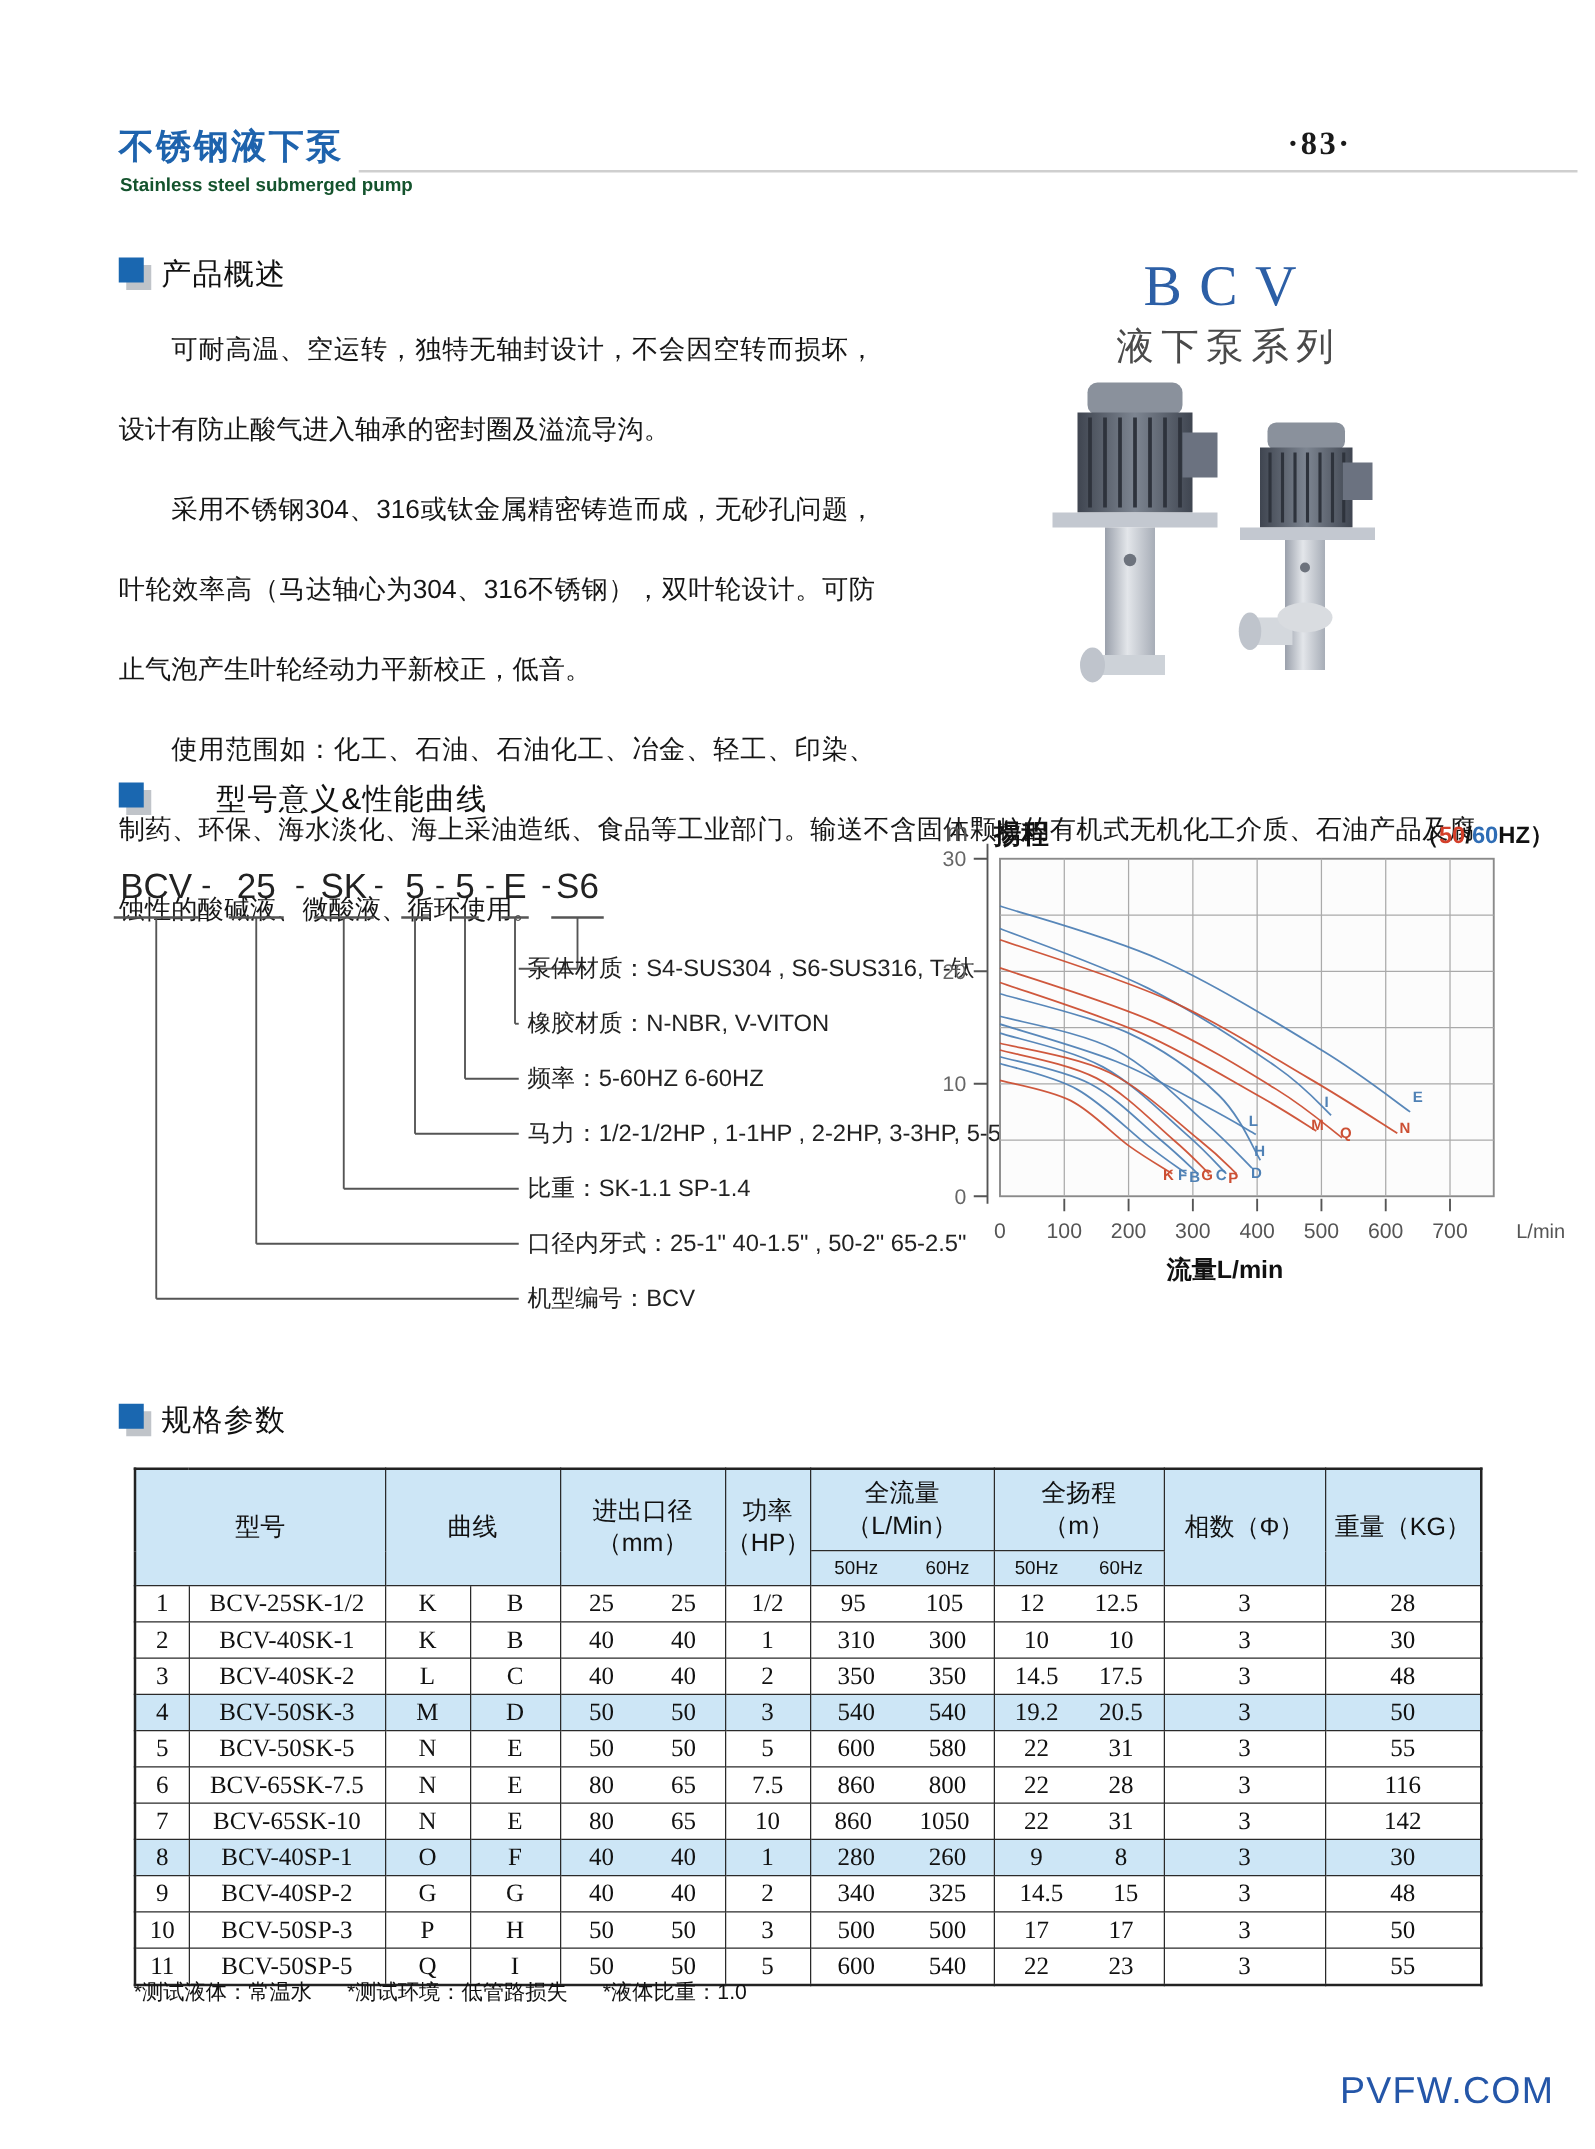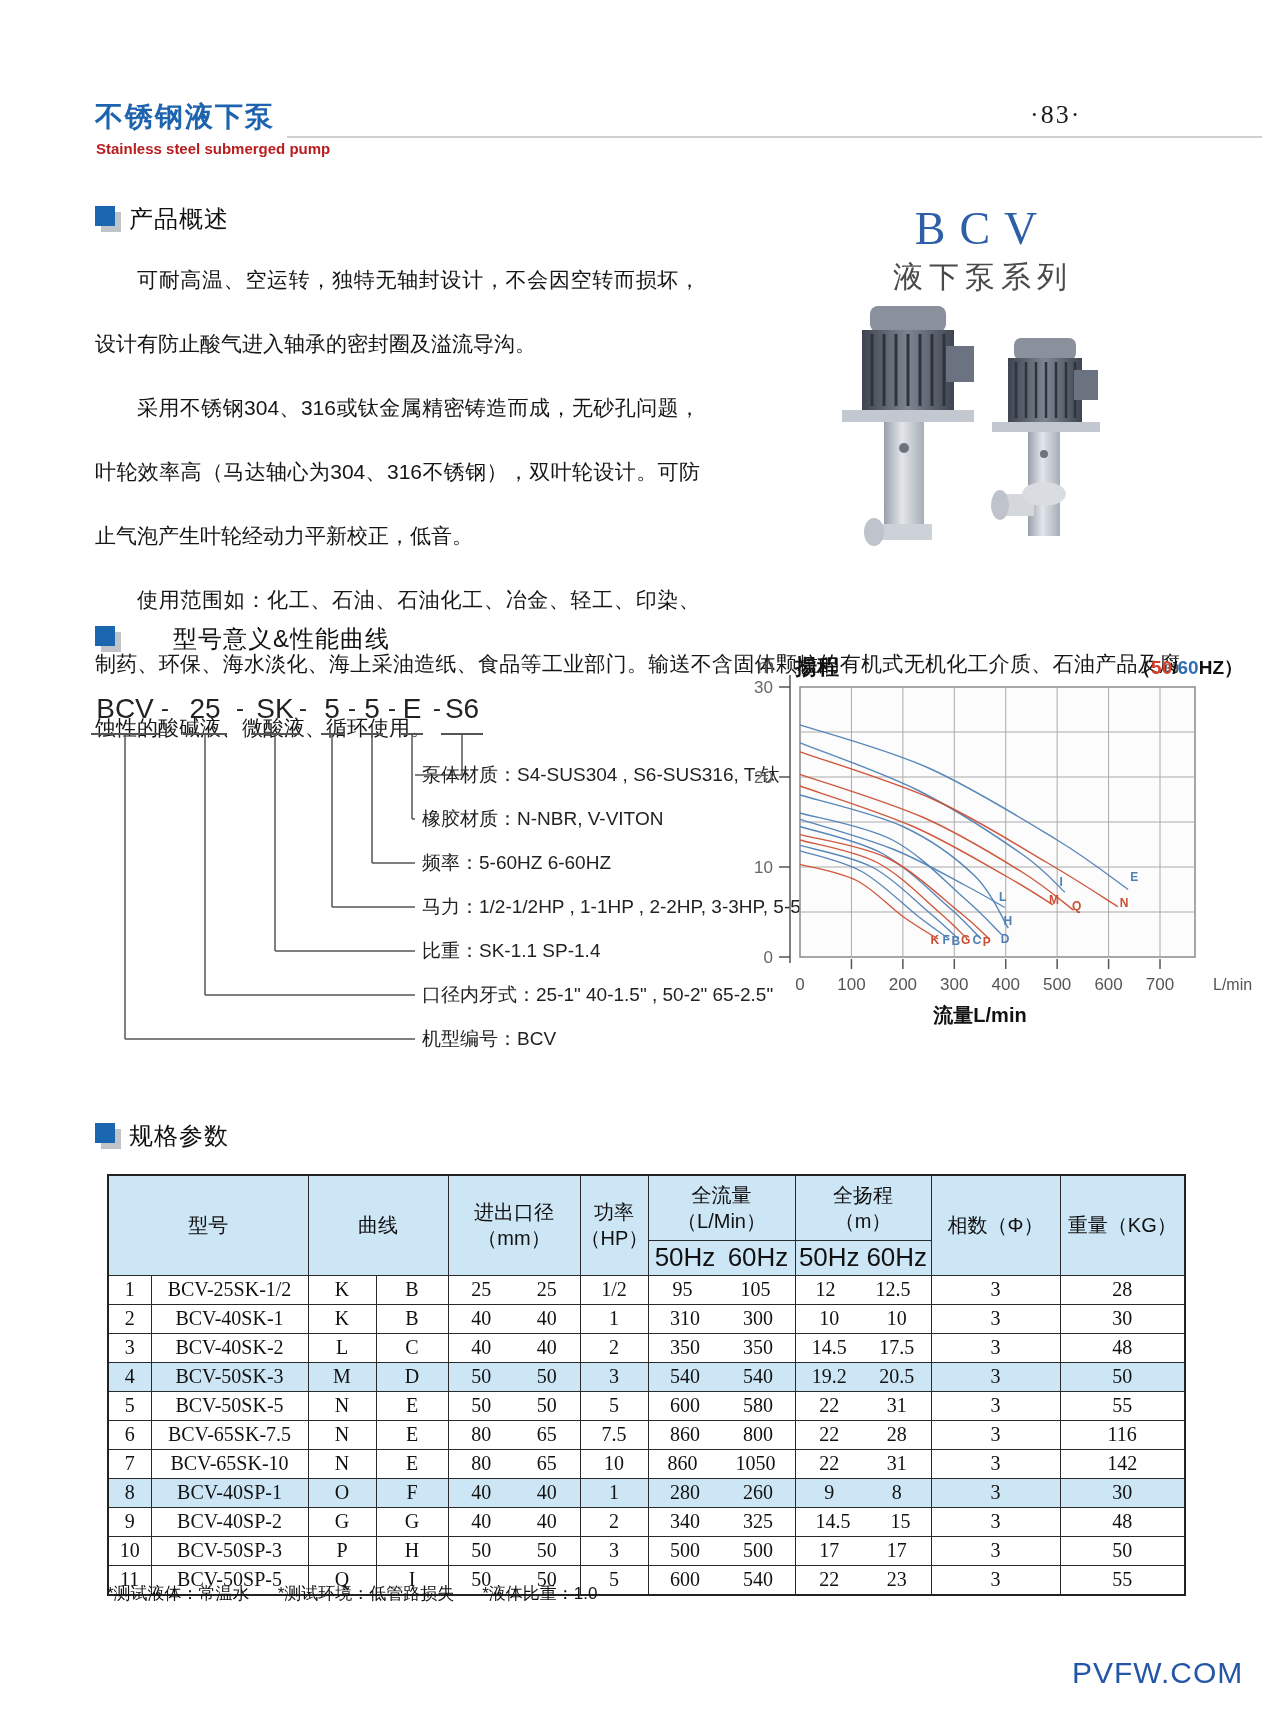--- a/index.html
+++ b/index.html
@@ -1,23 +1,23 @@
 <!DOCTYPE html>
 <html><head>
 <meta charset="utf-8">
 <style>
   html,body{margin:0;padding:0;background:#fff;}
   .page{position:relative;width:1276px;height:1719px;background:#ffffff;overflow:hidden;
         font-family:"Liberation Sans","DejaVu Sans",sans-serif;color:#111;}
   
   .hdr-title{position:absolute;left:95px;top:98px;font-size:28px;font-weight:bold;color:#1e63ad;letter-spacing:2px;}
-  .hdr-sub{position:absolute;left:96px;top:140px;font-size:15px;font-weight:bold;color:#b91c1c;}
+  .hdr-sub{position:absolute;left:96px;top:140px;font-size:15px;font-weight:bold;color:#14532d;}
   .hdr-rule{position:absolute;left:287px;top:136px;width:975px;height:2px;background:#cfcfcf;}
   .page-no{position:absolute;left:1030px;top:100px;font-family:"Liberation Serif",serif;
-           font-size:26px;font-weight:normal;color:#1a1a1a;letter-spacing:2px;}
+           font-size:26px;font-weight:bold;color:#1a1a1a;letter-spacing:2px;}
   
   .sec-head{position:absolute;display:flex;align-items:center;}
   .sq-wrap{position:relative;width:26px;height:26px;}
   .sq-shadow{position:absolute;left:6px;top:6px;width:20px;height:20px;background:#c0c4c9;}
   .sq{position:absolute;left:0;top:0;width:20px;height:20px;background:#1a67b0;}
   .sec-title{margin-left:8px;font-size:24px;color:#111;letter-spacing:1px;}
   
   .overview{position:absolute;left:95px;top:248px;width:1085px;font-size:21px;line-height:64px;color:#161616;}
   .float-spacer{float:right;width:480px;height:322px;}
   .overview p{margin:0;text-indent:2em;text-align:justify;}
@@ -30,21 +30,21 @@
   .model-diagram svg{position:absolute;left:0;top:0;}
   .legend-label{position:absolute;left:332px;font-size:19px;color:#222;white-space:nowrap;transform:translateY(-50%);}
   
   .chart-wrap{position:absolute;left:695px;top:645px;width:565px;height:390px;}
   
   .spec-wrap{position:absolute;left:107px;top:1174px;width:1077px;}
   table.spec{border-collapse:collapse;table-layout:fixed;width:1077px;border:2px solid #222;}
   table.spec th,table.spec td{border:1px solid #2a2a2a;padding:0;text-align:center;overflow:hidden;}
   table.spec th{background:#cde6f6;font-weight:normal;font-size:20px;line-height:1.3;color:#111;}
   table.spec td{font-family:"Liberation Serif",serif;font-size:20px;color:#111;height:28px;}
-  tr.h1 th{height:64px;} tr.h2 th{height:27px;font-size:26px;}
+  tr.h1 th{height:64px;} tr.h2 th{height:27px;font-size:15px;}
   td.model-cell{text-align:left;padding-left:8px;margin-top:12px;}
   .pair{display:flex;justify-content:space-around;align-items:center;}
   tr.hl td{background:#cde6f6;}
   .footnote{position:absolute;left:107px;top:1582px;font-size:17px;color:#111;}
   .footnote span{margin-right:28px;}
   
   .watermark{position:absolute;left:1072px;top:1656px;font-size:30px;color:#2456a8;letter-spacing:1px;}
 </style>
 </head>
 <body>

